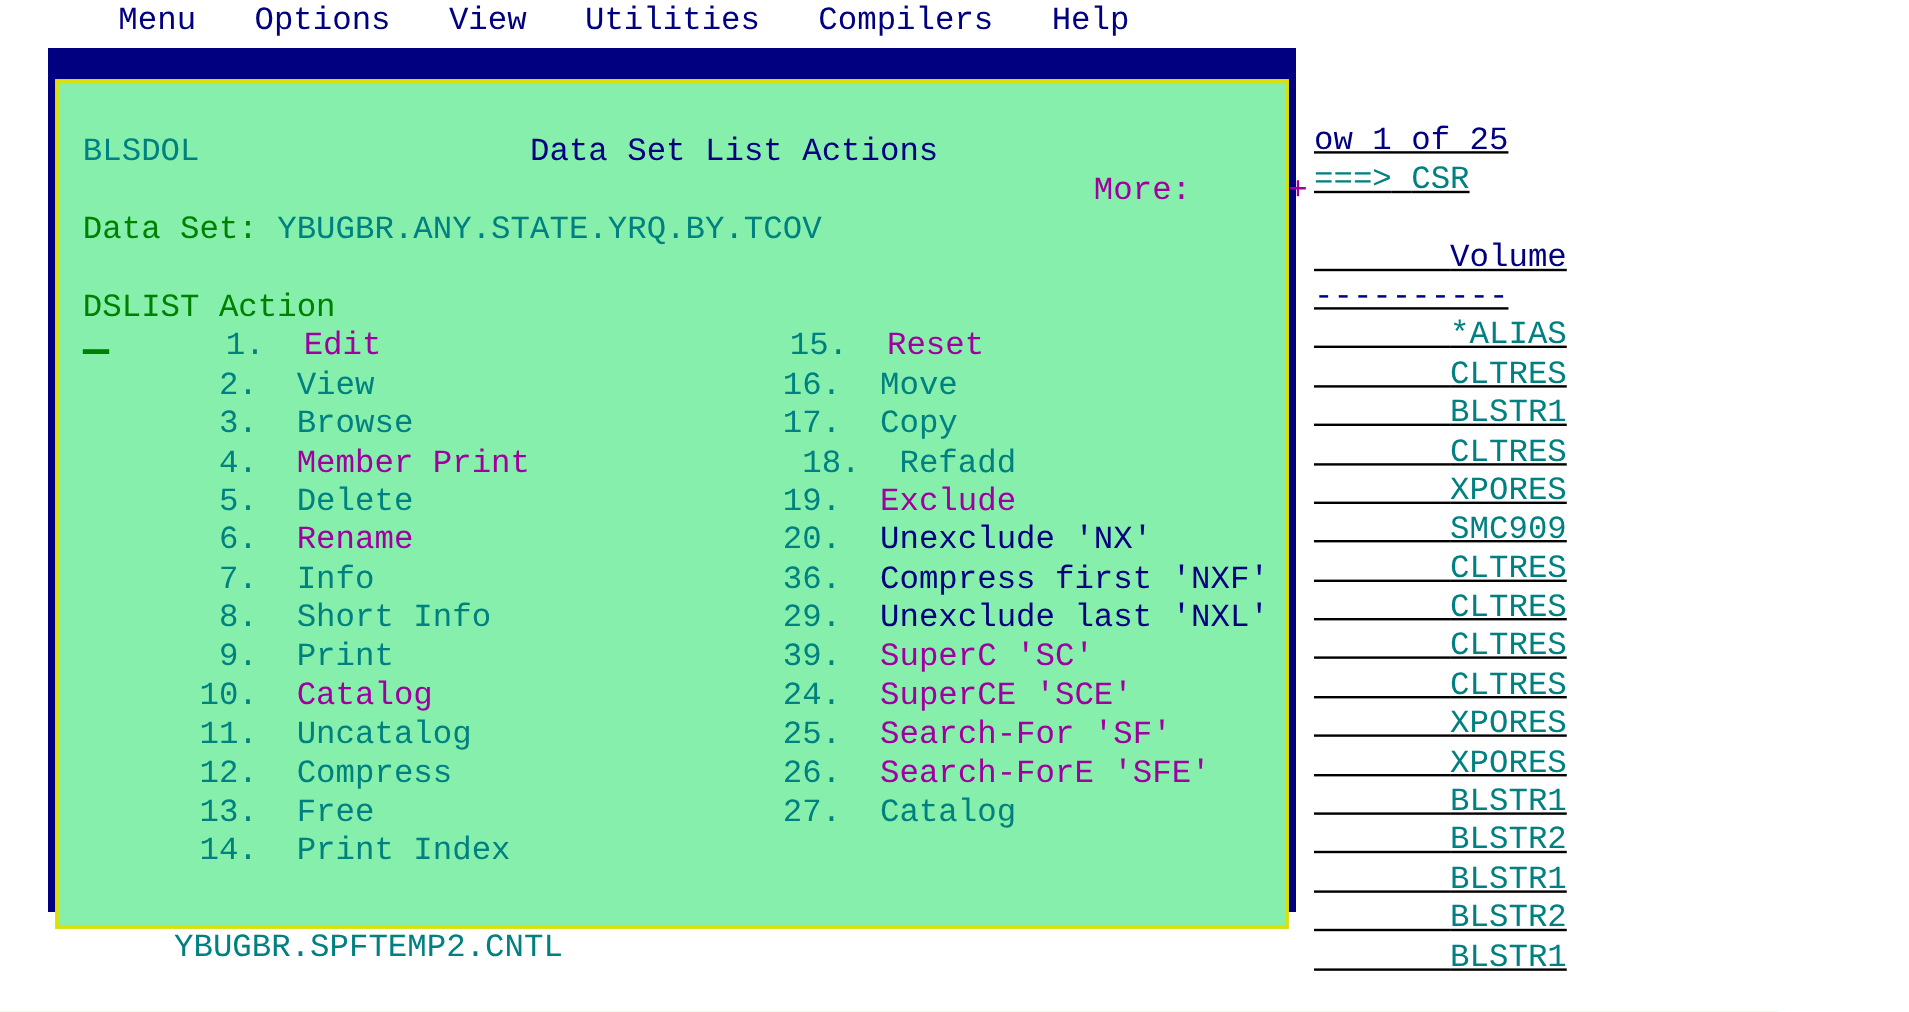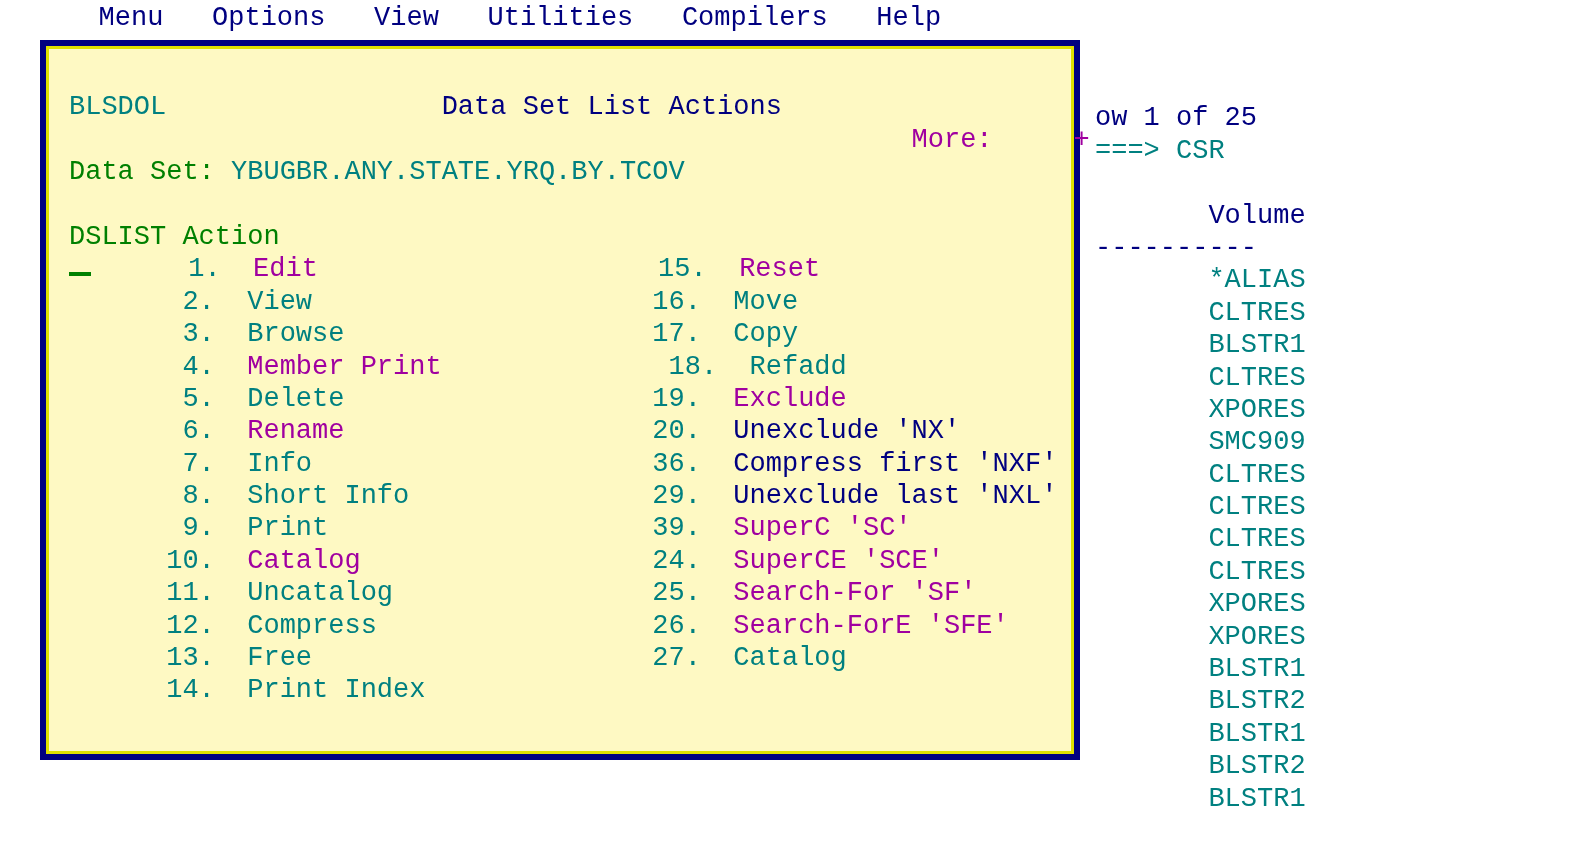--- a/index.html
+++ b/index.html
@@ -42,35 +42,37 @@
     left: 40px;
     top: 40px;
     width: 1040px;
     height: 720px;
     background: #000080;
     padding: 6px;
   }
   .popup-border {
     width: 100%; height: 100%;
     border: 3px solid #e0e000;
-    background: #fef9c3;
+    background: #86efac;
     position: relative;
+    margin-top: 20px;
   }
   .popup-inner {
     position: absolute;
     left: 20px; right: 20px; top: 10px; bottom: 10px;
     white-space: pre;
   }
 
   .right-col {
     position: absolute;
     left: 1095px;
     top: 70px;
     width: 480px;
     white-space: pre;
+    text-decoration: underline;
   }
 
   .bottom-line {
     position: absolute;
     left: 145px;
     top: 775px;
     white-space: pre;
   }
 
   .cursor {
@@ -129,14 +131,15 @@
        <span class="teal">CLTRES</span>
        <span class="teal">CLTRES</span>
        <span class="teal">XPORES</span>
        <span class="teal">XPORES</span>
        <span class="teal">BLSTR1</span>
        <span class="teal">BLSTR2</span>
        <span class="teal">BLSTR1</span>
        <span class="teal">BLSTR2</span>
        <span class="teal">BLSTR1</span></div></div>
 
+  <div class="bottom-line teal">YBUGBR.SPFTEMP2.CNTL</div>
 
 </div>
 
 </body></html>

